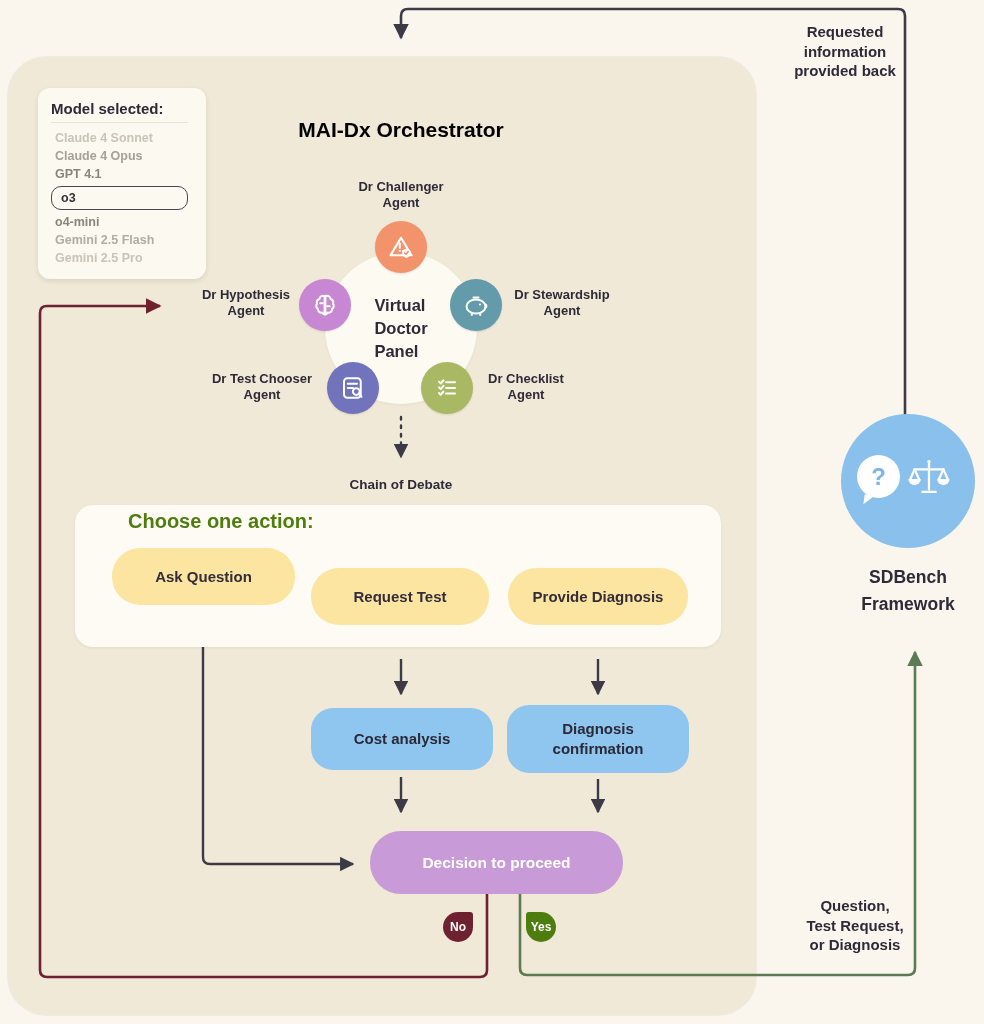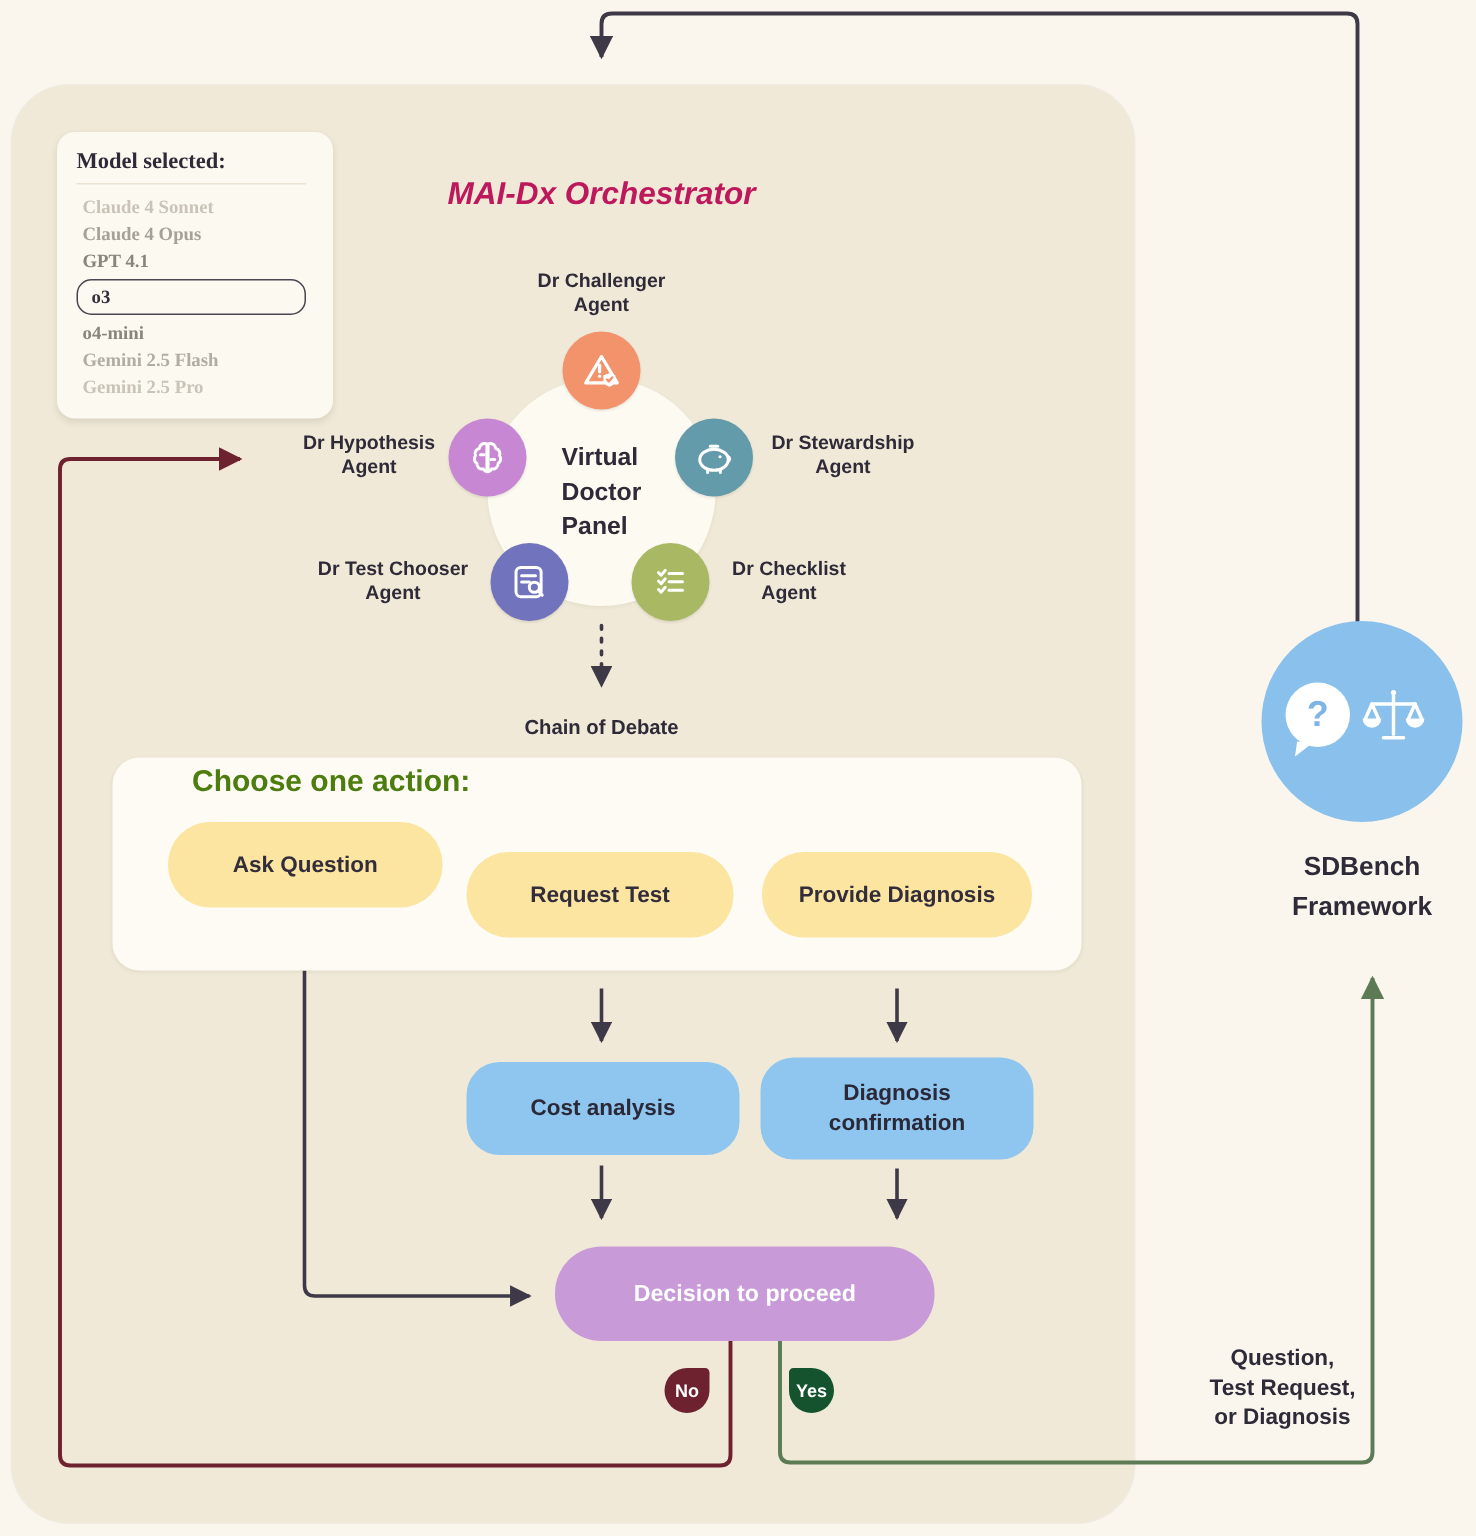--- a/index.html
+++ b/index.html
@@ -5,34 +5,34 @@
   html,body{margin:0;padding:0;background:#faf6ee;}
   .canvas{position:relative;width:984px;height:1024px;background:#faf6ee;
     font-family:"Liberation Sans",sans-serif;overflow:hidden;}
   .abs{position:absolute;}
   .panel-bg{left:8px;top:57px;width:748px;height:958px;background:#f0e9d7;
     border-radius:38px;box-shadow:0 0 0 1px rgba(120,110,90,.08);z-index:1;}
   svg.connectors{position:absolute;left:0;top:0;z-index:2;pointer-events:none;}
   .node{position:absolute;z-index:3;}
 
   
-  .model-box{left:38px;top:88px;width:184px;background:#fcf9f1;border-radius:12px;
-    box-shadow:0 2px 5px rgba(60,50,30,.12);padding:12px 18px 12px 13px;box-sizing:border-box;font-family:Liberation Serif, serif;}
+  .model-box{left:38px;top:88px;width:168px;background:#fcf9f1;border-radius:12px;
+    box-shadow:0 2px 5px rgba(60,50,30,.12);padding:12px 18px 12px 13px;box-sizing:border-box;}
   .model-title{font-size:15px;font-weight:700;color:#2e2a38;padding-bottom:5px;
     border-bottom:1px solid #eae3d4;margin-bottom:6px;}
   .model-item{font-size:12.5px;font-weight:700;line-height:18px;padding-left:4px;}
   .mi-0,.mi-6{color:#c9c3b8;}
   .mi-1{color:#a6a096;}
   .mi-2,.mi-4{color:#8a857b;}
   .mi-5{color:#b2aca2;}
   .model-item.selected{color:#34303b;border:1.5px solid #4a4550;border-radius:10px;
     padding:2px 9px;margin:3px 0;}
 
   .diagram-title{left:240px;top:118px;width:322px;text-align:center;
-    font-size:21px;font-weight:700;color:#be185d;font-style:italic;}
+    font-size:21px;font-weight:700;color:#000000;}
 
   
   .white-circle{left:325px;top:252px;width:152px;height:152px;border-radius:50%;
     background:#fdfaf2;display:flex;align-items:center;justify-content:center;
     text-align:left;font-size:16.5px;font-weight:700;color:#2e2a38;line-height:23px;
     white-space:pre-line;box-shadow:0 1px 3px rgba(60,50,30,.06);}
   .agent{width:52px;height:52px;border-radius:50%;display:flex;align-items:center;
     justify-content:center;box-shadow:0 1px 2px rgba(0,0,0,.10);}
   .agent svg{width:30px;height:30px;display:block;}
   .a-challenger{background:#f2936c;}
@@ -70,21 +70,21 @@
     line-height:20px;white-space:pre-line;}
   .box-cost{left:311px;top:708px;width:182px;height:62px;}
   .box-conf{left:507px;top:705px;width:182px;height:68px;}
   .decision{left:370px;top:831px;width:253px;height:63px;background:#c89ad7;
     border-radius:31px;display:flex;align-items:center;justify-content:center;
     font-size:15.5px;font-weight:700;color:#ffffff;}
 
   .badge{width:30px;height:30px;display:flex;align-items:center;justify-content:center;
     font-size:12px;font-weight:700;color:#fff;}
   .badge-no{left:443px;top:912px;background:#6e2230;border-radius:15px 3px 15px 15px;}
-  .badge-yes{left:526px;top:912px;background:#14532d;border-radius:3px 15px 15px 15px;}
+  .badge-yes{left:526px;top:912px;background:#4d7c0f;border-radius:3px 15px 15px 15px;}
 
   
   .sd-circle{left:841px;top:414px;width:134px;height:134px;border-radius:50%;background:#8ac0ec;}
   .bubble{left:857px;top:455px;width:43px;height:43px;background:#fff;border-radius:50%;
     display:flex;align-items:center;justify-content:center;font-size:24px;font-weight:800;color:#7cb5e6;}
   .bubble::after{content:"";position:absolute;left:7px;bottom:-7px;width:0;height:0;
     border-top:10px solid #fff;border-right:10px solid transparent;transform:rotate(8deg);}
   .scale-wrap{left:906px;top:455px;width:46px;height:46px;}
   .scale-wrap svg{width:46px;height:46px;display:block;}
   .sd-label{left:828px;top:564px;width:160px;text-align:center;font-size:17.5px;
@@ -252,17 +252,20 @@
         <line x1="39" y1="15" x2="34.5" y2="25"></line>
         <line x1="39" y1="15" x2="43.5" y2="25"></line>
         <path d="M32.5 25 a6.5 6.5 0 0 0 13 0 Z" fill="#ffffff" stroke="none"></path>
         <line x1="17" y1="38.5" x2="31" y2="38.5"></line>
       </g>
     </svg>
   </div>
   <div class="abs node sd-label">SDBench
 Framework</div>
 
+  <div class="abs node note note-top">Requested
+information
+provided back</div>
   <div class="abs node note note-bottom">Question,
 Test Request,
 or Diagnosis</div>
 
 </div>
 
 </body></html>

